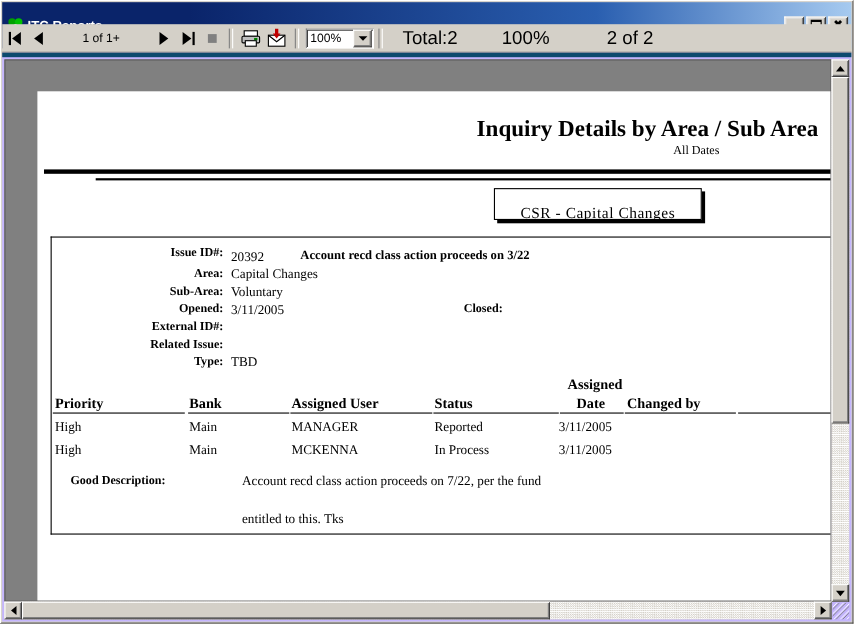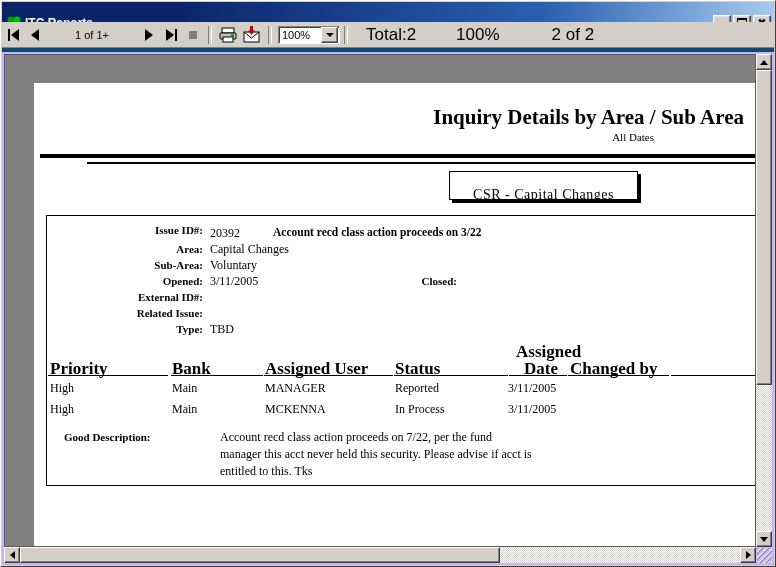--- a/index.html
+++ b/index.html
@@ -160,21 +160,21 @@
     font-family: "Liberation Serif", serif;
   }
   .fld-bold {
     position: absolute; font-size: 11.5px; font-weight: bold;
     font-family: "Liberation Serif", serif;
   }
 
   
   .tbl { position: absolute; left: 0; top: 0; width: 100%; }
   .th {
-    position: absolute; font-size: 17px; font-weight: bold;
+    position: absolute; font-size: 13px; font-weight: bold;
     font-family: "Liberation Serif", serif;
   }
   .th-rule { position: absolute; height: 1px; background: #000; }
   .td { position: absolute; font-size: 12px; font-family: "Liberation Serif", serif; }
 
   .desc-label {
     position: absolute; font-size: 11px; font-weight: bold;
     font-family: "Liberation Serif", serif;
   }
   .desc-line { position: absolute; font-size: 12px; font-family: "Liberation Serif", serif; white-space: nowrap; }
@@ -376,21 +376,20 @@
                 <div class="td" style="left:125px; top:186px;">Main</div>
                 <div class="td" style="left:218px; top:186px;">MCKENNA</div>
                 <div class="td" style="left:348px; top:186px;">In Process</div>
                 <div class="td" style="left:461px; top:186px;">3/11/2005</div>
                 <div class="td" style="left:523px; top:186px;"></div>
               </div>
             </div>
 
             <div class="desc-label" style="left:17px; top:215px;">Good Description:</div>
             <div class="desc-line" style="left:173px; top:214px;">Account recd class action proceeds on 7/22, per the fund</div>
-            <div class="desc-line" style="left:173px; top:231px;">manager this acct never held this security.  Please advise if acct is</div>
             <div class="desc-line" style="left:173px; top:248px;">entitled to this.  Tks</div>
           </div>
 
         </div>
       </div>
 
     </div>
 
     <div class="sb-v">
       <div class="sb-track-v"></div>

